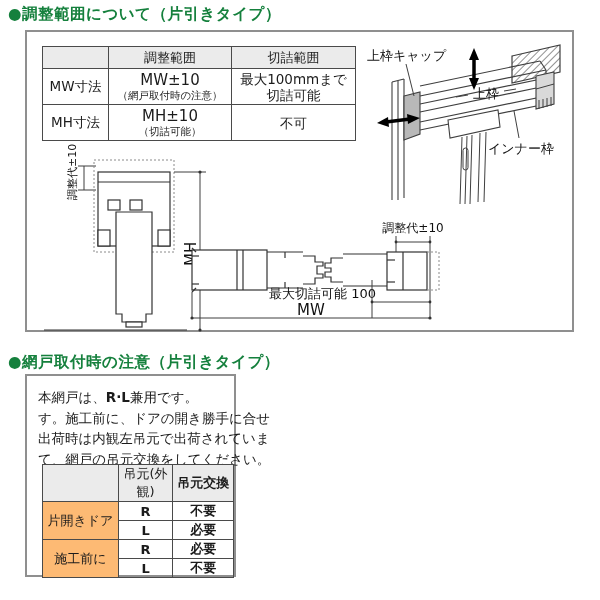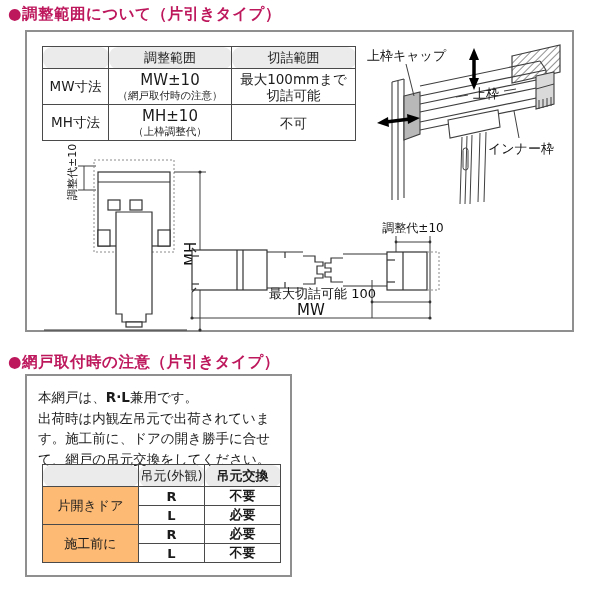--- a/index.html
+++ b/index.html
@@ -3,33 +3,33 @@
 <meta charset="utf-8">
 <style>
   html,body{margin:0;padding:0;}
   body{
     width:600px;height:600px;position:relative;background:#ffffff;
     font-family:"DejaVu Sans","Liberation Sans",sans-serif;
     color:#1b1b1b;-webkit-font-smoothing:antialiased;
   }
   .abs{position:absolute;}
   .sec-title{
-    font-size:15.5px;font-weight:bold;letter-spacing:.5px;color:#be185d;
+    font-size:15.5px;font-weight:bold;letter-spacing:.5px;color:#15803d;
     white-space:nowrap;
   }
   .frame-box{
     border:2px solid #8f8f8f;background:#fff;box-sizing:border-box;
   }
   
   table{border-collapse:collapse;table-layout:fixed;}
   td,th{
     border:1px solid #4a4a4a;padding:0;text-align:center;vertical-align:middle;
     font-weight:normal;color:#1b1b1b;overflow:hidden;
   }
-  .hdr{background:#ebebeb;font-size:13px;border-radius:9px;}
+  .hdr{background:#ebebeb;font-size:13px;}
   
   .t1 .c1{width:65px;} .t1 .c2{width:122px;} .t1 .c3{width:123px;}
   .t1 .rowhdr{height:22px;}
   .t1 .rowdata{height:36px;}
   .t1 .lbl{font-size:13.5px;}
   .t1 .main{font-size:15px;line-height:17px;}
   .t1 .sub{font-size:10.5px;line-height:12px;}
   .t1 .cut{font-size:13.5px;line-height:16px;}
   
   .t2 .c1{width:95px;} .t2 .c2{width:65px;} .t2 .c3{width:75px;font-weight:bold;}
@@ -66,21 +66,21 @@
       </td>
       <td class="c3">
         <div class="cut">最大100mmまで</div>
         <div class="cut">切詰可能</div>
       </td>
     </tr>
     <tr class="rowdata">
       <td class="c1 lbl">MH寸法</td>
       <td class="c2">
         <div class="main">MH±10</div>
-        <div class="sub">（上枠調整代）</div>
+        <div class="sub">（切詰可能）</div>
       </td>
       <td class="c3">
         <div class="cut">不可</div>
       </td>
     </tr>
   </tbody>
     </table>
 
   <svg class="abs" style="left:337px;top:2px;" width="212" height="176" viewBox="0 0 212 176">
     <defs>
@@ -251,26 +251,26 @@
       <line x1="7" y1="100" x2="245" y2="100"></line>
     </g>
     <circle cx="7" cy="100" r="1.6" fill="#333"></circle>
     <circle cx="245" cy="100" r="1.6" fill="#333"></circle>
     <text x="126" y="97" font-size="15" text-anchor="middle">MW</text>
   </svg>
 </div>
 
 <div class="abs sec-title" style="left:8px;top:352px;">●網戸取付時の注意（片引きタイプ）</div>
 
-<div class="abs frame-box" style="left:25px;top:374px;width:267px;height:203px;">
+<div class="abs frame-box" style="left:25px;top:374px;width:211px;height:203px;">
 
   <div class="abs note" style="left:11px;top:11px;">
     <div><span>本網戸は、</span><b>R·L</b><span>兼用です。</span></div>
+    <div>す。施工前に、ドアの開き勝手に合せ</div>
     <div>出荷時は内観左吊元で出荷されていま</div>
-    <div>す。施工前に、ドアの開き勝手に合せ</div>
     <div>て、網戸の吊元交換をしてください。</div>
   </div>
 
   <table class="t2 abs" style="left:15px;top:88px;">
     <tbody>
         <tr class="rowhdr">
       <th class="c1 hdr"></th>
       <th class="c2 hdr">吊元(外観)</th>
       <th class="c3 hdr">吊元交換</th>
     </tr>

